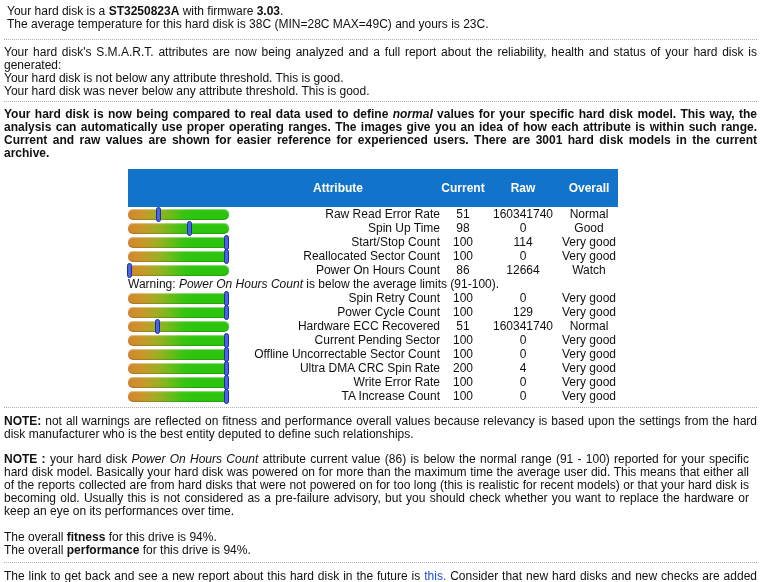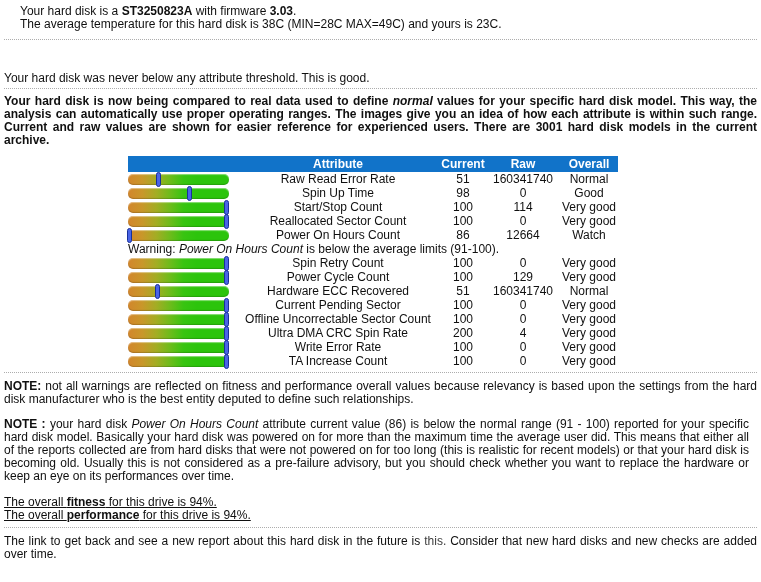--- a/index.html
+++ b/index.html
@@ -9,58 +9,58 @@
   body {
     width: 761px; min-height: 582px; overflow: hidden;
     font-family: "Liberation Sans", sans-serif;
     font-size: 12px; line-height: 13px; color: #101010;
   }
   .page { padding: 5px 4px 0 4px; }
   p { margin: 0; }
   .justify { text-align: justify; }
   .b { font-weight: bold; }
   .i { font-style: italic; }
-  a.report-link { color: #404040; text-decoration: none; cursor: pointer; }
+  a.report-link { color: #1d4ed8; text-decoration: none; cursor: pointer; }
 
   hr.divider {
     border: 0; height: 0;
     border-top: 1px dotted #adadad;
   }
 
-  #b0 { margin: 0 0 8px 16px; }
+  #b0 { margin: 0 0 8px 3px; }
   #hr1 { margin: 0 0 6px 0; }
   #b1 { margin: 0 0 3px 0; }
   #hr2 { margin: 0 0 6px 0; }
   #b2 { margin: 0; font-weight: bold; }
   #hr3 { margin: 0 0 7px 0; }
   #b3 { margin: 0 0 12px 0; }
   #b4 { margin: 0 8px 13px 0; }
-  #b5 { margin: 8px 0 5px 0; text-decoration: underline; }
+  #b5 { margin: 8px 0 5px 0; }
   #hr4 { margin: 0 0 7px 0; }
   #b6 { margin: 0; }
 
   table.smart {
     border-collapse: collapse; table-layout: fixed;
     width: 490px; margin: 9px 0 4px 124px;
   }
   table.smart col.c-bar  { width: 108px; }
   table.smart col.c-name { width: 204px; }
   table.smart col.c-cur  { width: 46px; }
   table.smart col.c-raw  { width: 74px; }
   table.smart col.c-ovr  { width: 58px; }
   table.smart thead th {
     background: #1173c9; color: #ffffff; font-weight: bold;
-    font-size: 12px; line-height: 14px; padding: 1px 0; text-align: center;
+    font-size: 12px; line-height: 14px; padding: 12px 0; text-align: center;
   }
   table.smart td {
     padding: 0; height: 14px; line-height: 14px;
     font-size: 12px; vertical-align: middle;
     white-space: nowrap; overflow: visible;
   }
-  td.name { text-align: center; }
+  td.name { text-align: right; }
   td.ctr  { text-align: center; }
   td.warning { text-align: left; }
 
   .bar-wrap {
     position: relative; width: 101px; height: 11px; margin: 1px 0;
     border-radius: 5px;
     background: linear-gradient(90deg,
       #d2862c 0%, #c9972a 14%, #a3ad24 28%, #6cbc1b 42%,
       #38c411 55%, #2cc40c 68%, #2cc40c 100%);
     box-shadow: inset 0 1px 1px rgba(255,255,255,0.45),
@@ -74,21 +74,21 @@
 </style>
 </head>
 <body>
 
 <div class="page">
 
   <p id="b0"><span>Your hard disk is a </span><span class="b">ST3250823A</span><span> with firmware </span><span class="b">3.03</span><span>.</span><br><span>The average temperature for this hard disk is 38C (MIN=28C MAX=49C) and yours is 23C.</span></p>
 
   <hr id="hr1" class="divider">
 
-  <p id="b1" class="justify"><br><br><span>Your hard disk was never below any attribute threshold. This is good.</span></p>
+  <p id="b1" class="justify"><span>Your hard disk's S.M.A.R.T. attributes are now being analyzed and a full report about the reliability, health and status of your hard disk is generated:</span><br><span>Your hard disk is not below any attribute threshold. This is good.</span><br><span>Your hard disk was never below any attribute threshold. This is good.</span></p>
 
   <hr id="hr2" class="divider">
 
   <p id="b2" class="justify"><span>Your hard disk is now being compared to real data used to define </span><span class="i">normal</span><span> values for your specific hard disk model. This way, the analysis can automatically use proper operating ranges. The images give you an idea of how each attribute is within such range. Current and raw values are shown for easier reference for experienced users. There are 3001 hard disk models in the current archive.</span></p>
 
   <table class="smart">
     <colgroup>
       <col class="c-bar">
         <col class="c-name">
         <col class="c-cur">

